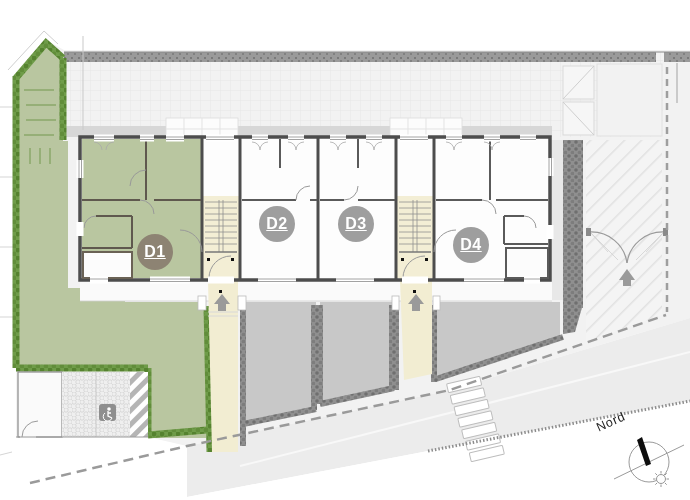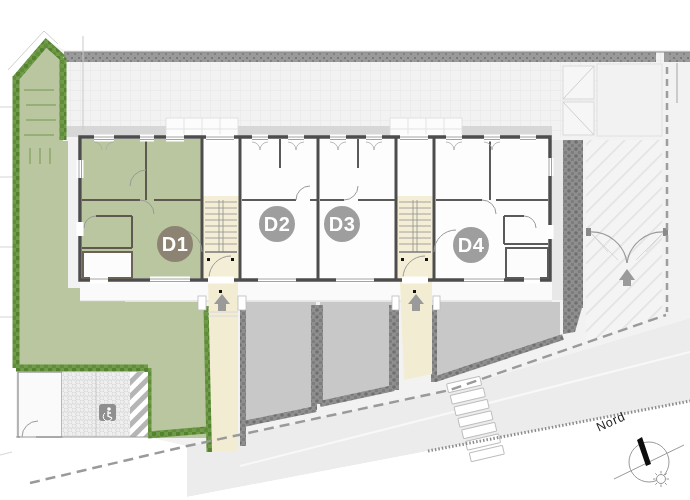--- a/index.html
+++ b/index.html
@@ -1,21 +1,21 @@
 <!DOCTYPE html>
 <html><head>
 <meta charset="utf-8">
 <style>
   html,body{margin:0;padding:0;background:#fff;}
   .stage{position:relative;width:690px;height:500px;background:#ffffff;overflow:hidden;
          font-family:"Liberation Sans",sans-serif;}
   .stage svg{position:absolute;left:0;top:0;}
   .unit-badge{position:absolute;width:36px;height:36px;border-radius:50%;
     display:flex;align-items:center;justify-content:center;color:#ffffff;
-    font-size:20px;font-weight:bold;letter-spacing:.5px;cursor:pointer;}
+    font-size:16px;font-weight:bold;letter-spacing:.5px;cursor:pointer;text-decoration:underline;}
   .badge-d1{background:#8d8373;}
   .badge-gray{background:#9e9e9e;}
   .compass-label{position:absolute;left:597px;top:421px;font-size:12.5px;color:#222;
     transform:rotate(-24deg);transform-origin:left center;letter-spacing:.8px;}
 </style>
 </head>
 <body>
 
 <div class="stage">
 <svg width="690" height="500" viewBox="0 0 690 500">
@@ -425,19 +425,19 @@
       <line x1="653" y1="479" x2="655.5" y2="479"></line>
           <line x1="666.5" y1="479" x2="669" y2="479"></line>
       <line x1="655.3" y1="473.3" x2="657.1" y2="475.1"></line>
           <line x1="664.9" y1="482.9" x2="666.7" y2="484.7"></line>
       <line x1="655.3" y1="484.7" x2="657.1" y2="482.9"></line>
           <line x1="664.9" y1="475.1" x2="666.7" y2="473.3"></line>
     </g>
   </g>
 </svg>
 
-<div class="unit-badge badge-d1" style="left:137px;top:226px;margin-left:20px;">D1</div>
+<div class="unit-badge badge-d1" style="left:137px;top:234px;">D1</div>
 <div class="unit-badge badge-gray" style="left:259px;top:206px;">D2</div>
-<div class="unit-badge badge-gray" style="left:324px;top:206px;">D3</div>
+<div class="unit-badge badge-gray" style="left:338px;top:206px;">D3</div>
 <div class="unit-badge badge-gray" style="left:453px;top:227px;">D4</div>
 
 <div class="compass-label">Nord</div>
 </div>
 
 </body></html>

